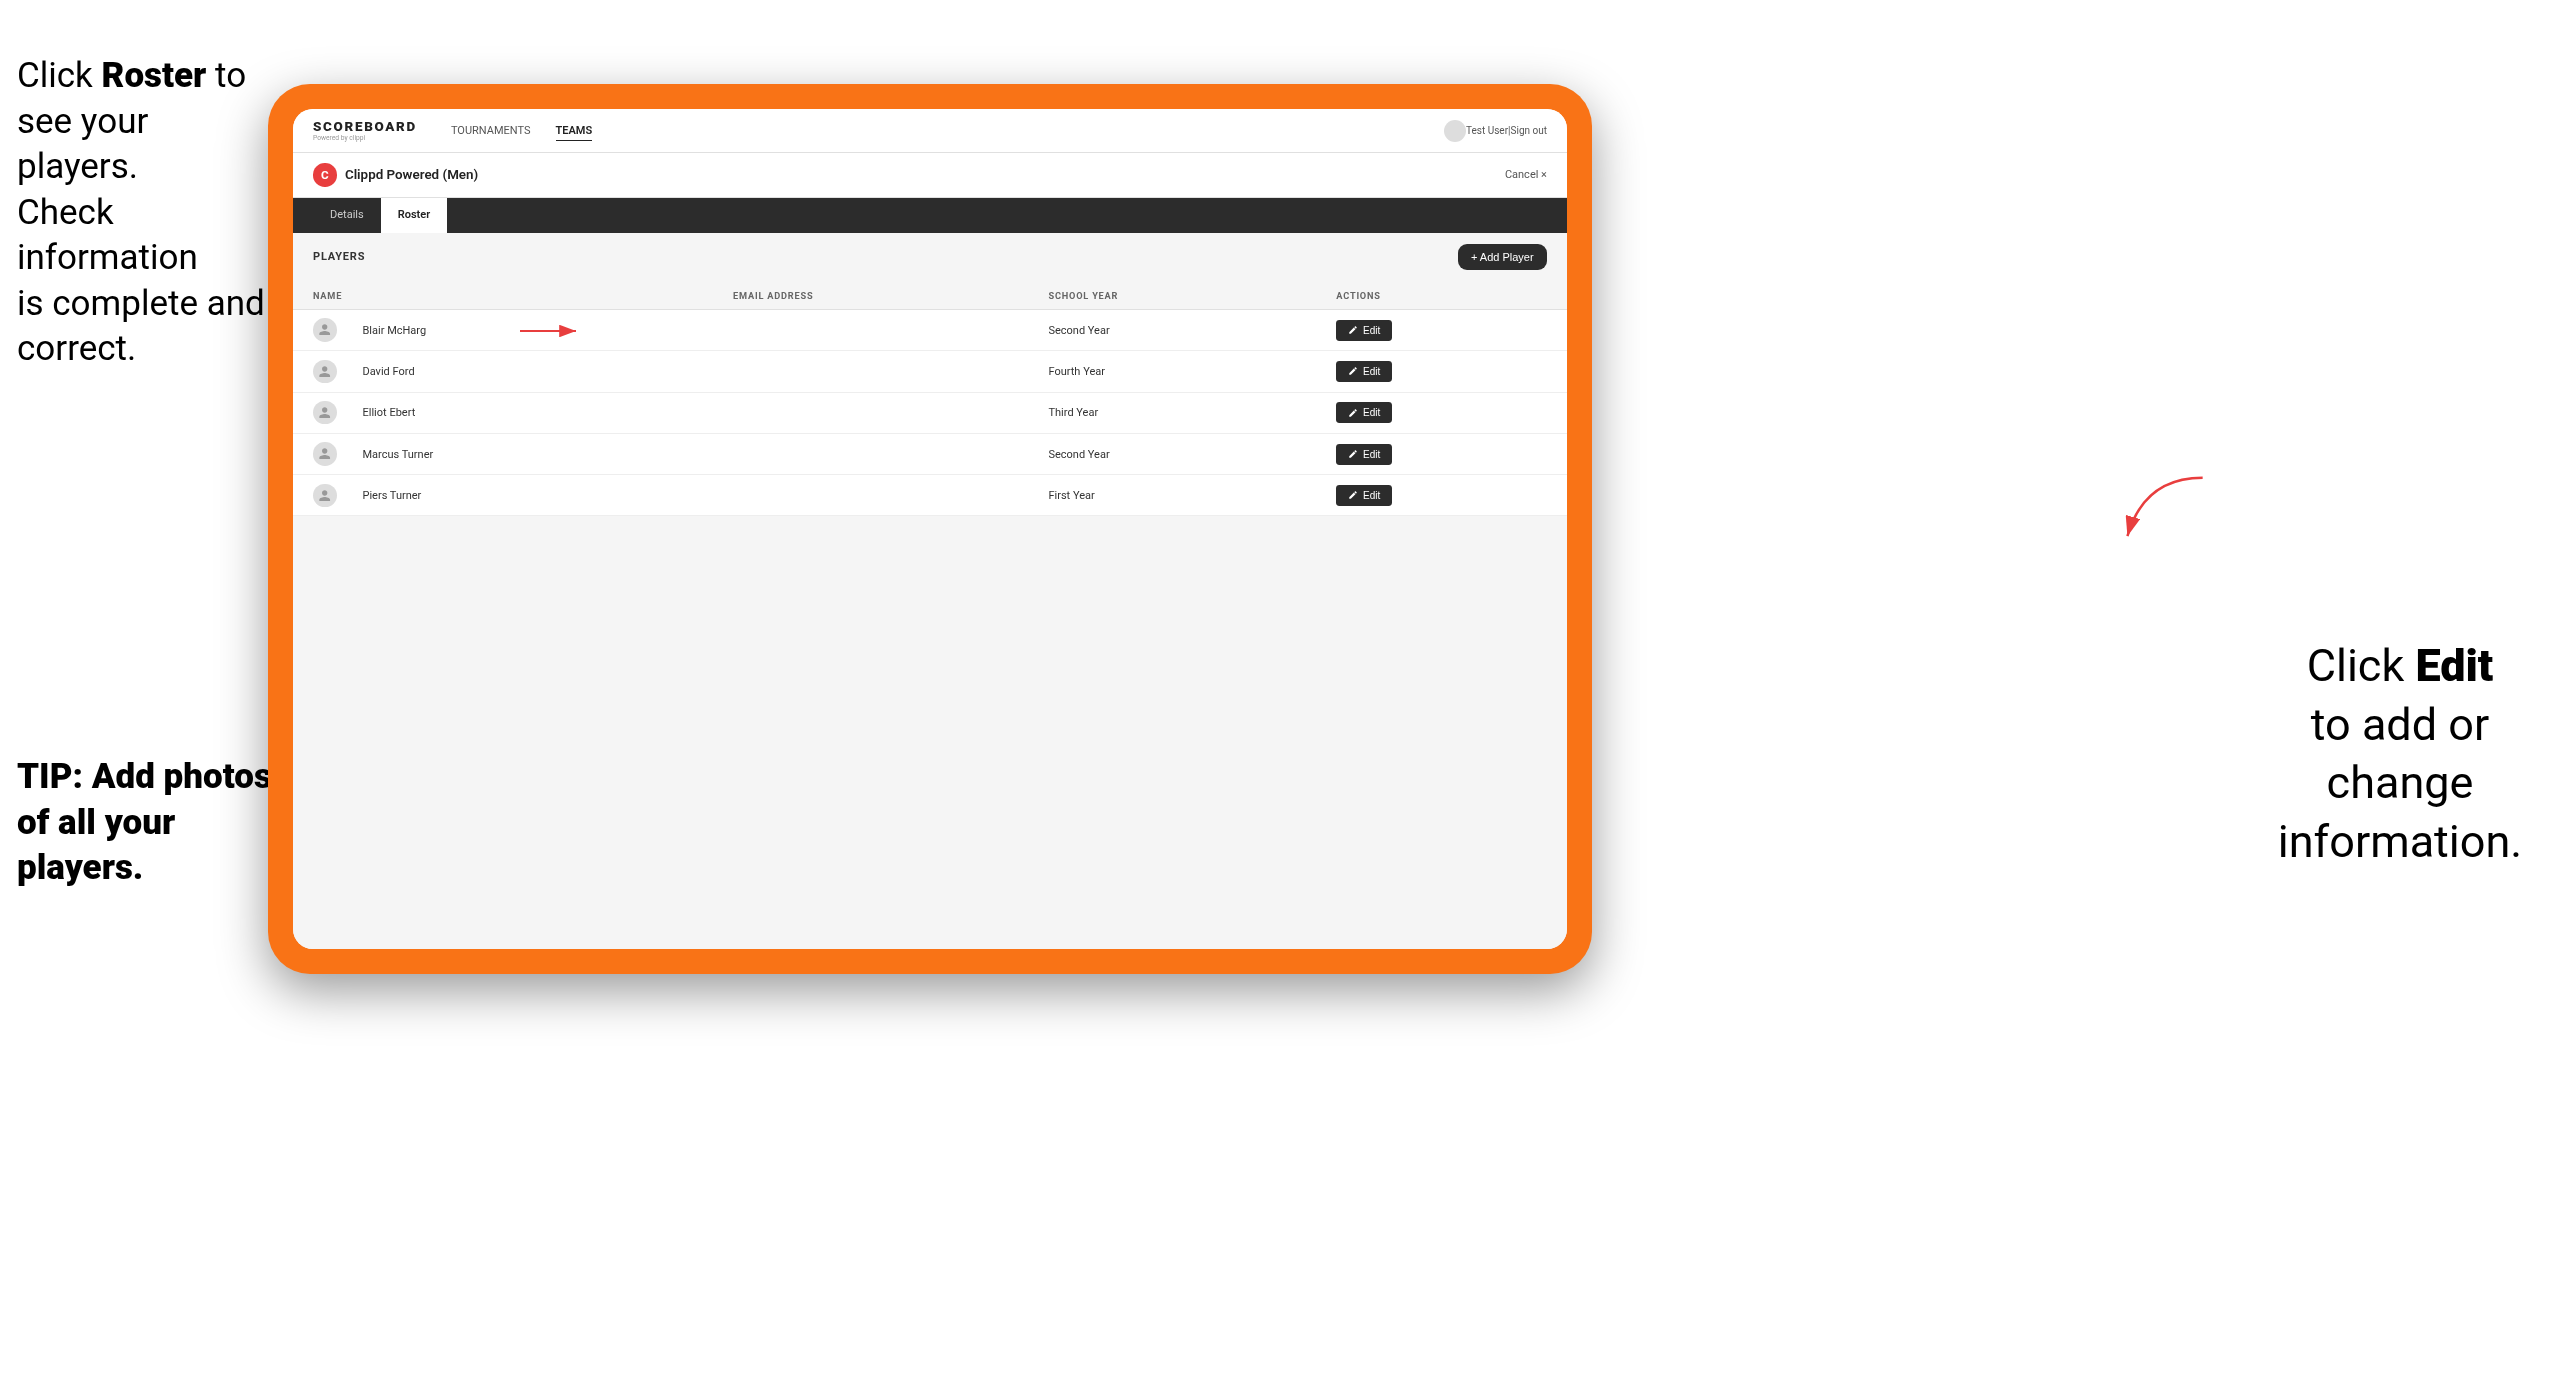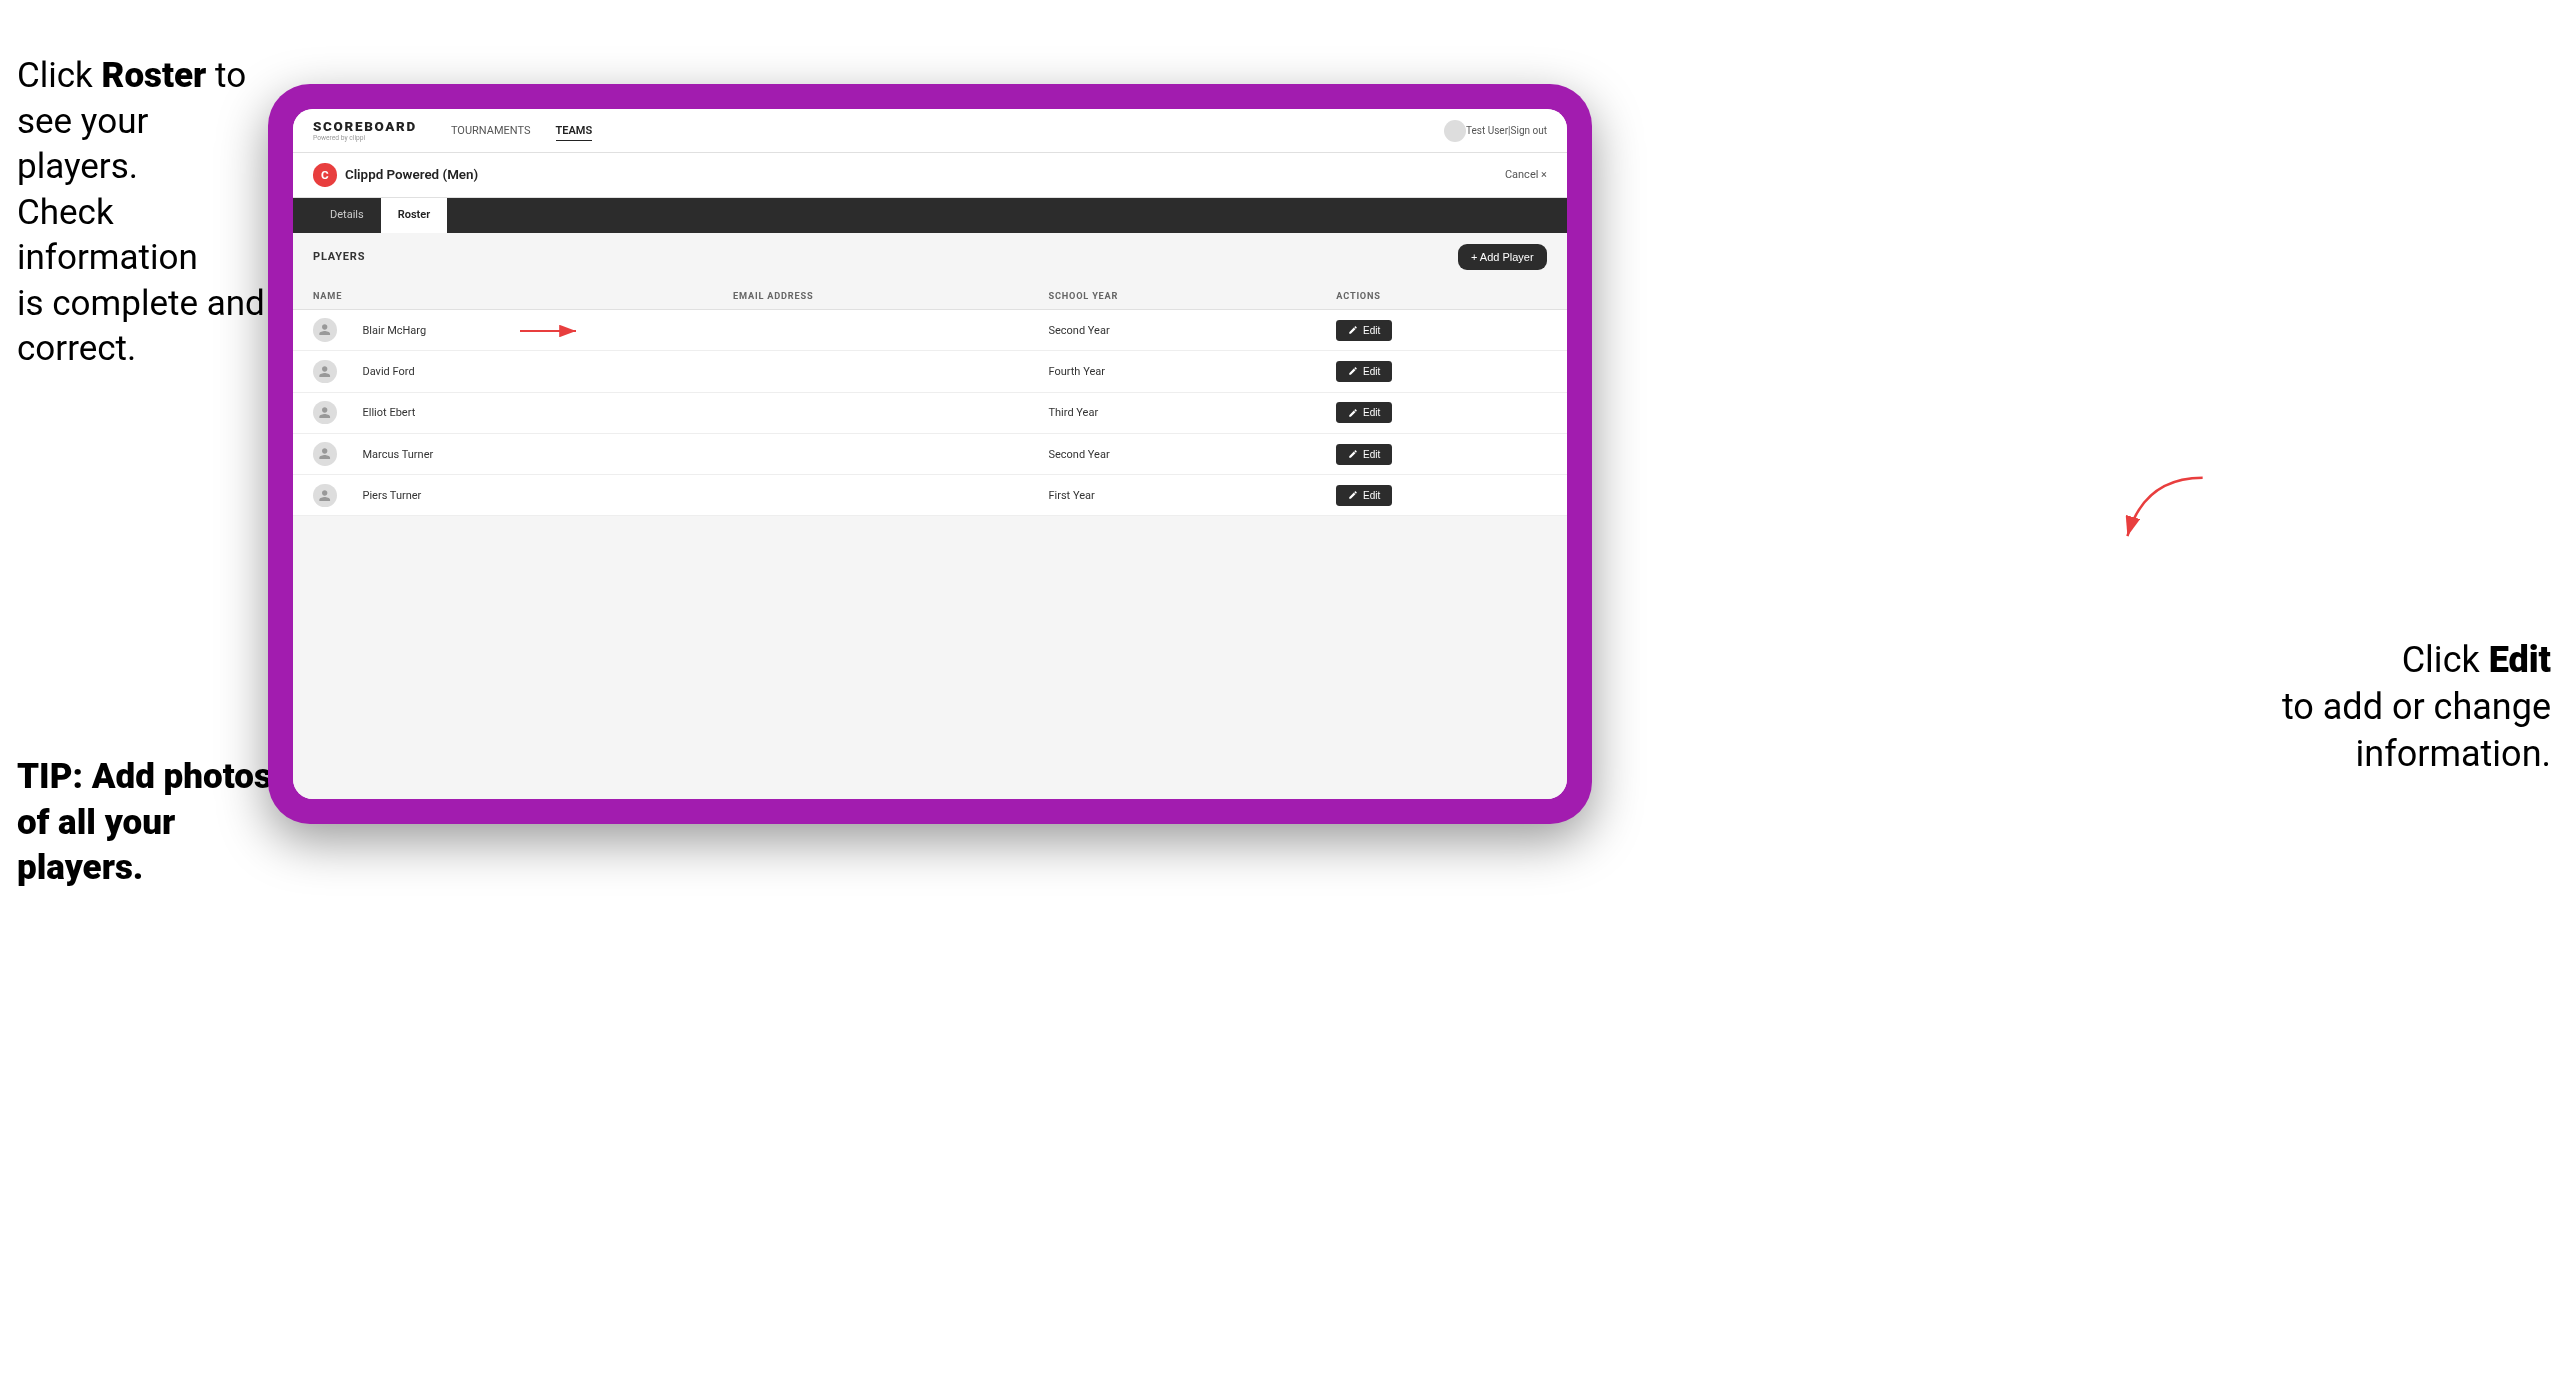--- a/index.html
+++ b/index.html
@@ -34,35 +34,35 @@
       line-height: 1.3;
       color: #000;
     }
 
     
     .right-instructions {
       position: absolute;
       right: 17px;
       top: 603px;
       width: 285px;
-      font-size: 36px;
+      font-size: 45px;
       line-height: 1.3;
       color: #000;
-      text-align: right;
+      text-align: center;
     }
     .right-instructions .bold { font-weight: 900; }
 
     
     .tablet {
       position: absolute;
       left: 268px;
       top: 84px;
       width: 1324px;
-      height: 740px;
-      background: #a21caf;
+      height: 890px;
+      background: #f97316;
       border-radius: 42px;
       padding: 25px;
       box-shadow: 0 17px 50px rgba(0,0,0,0.4);
     }
 
     .tablet-screen {
       width: 100%;
       height: 100%;
       background: #f0f0f0;
       border-radius: 20px;

